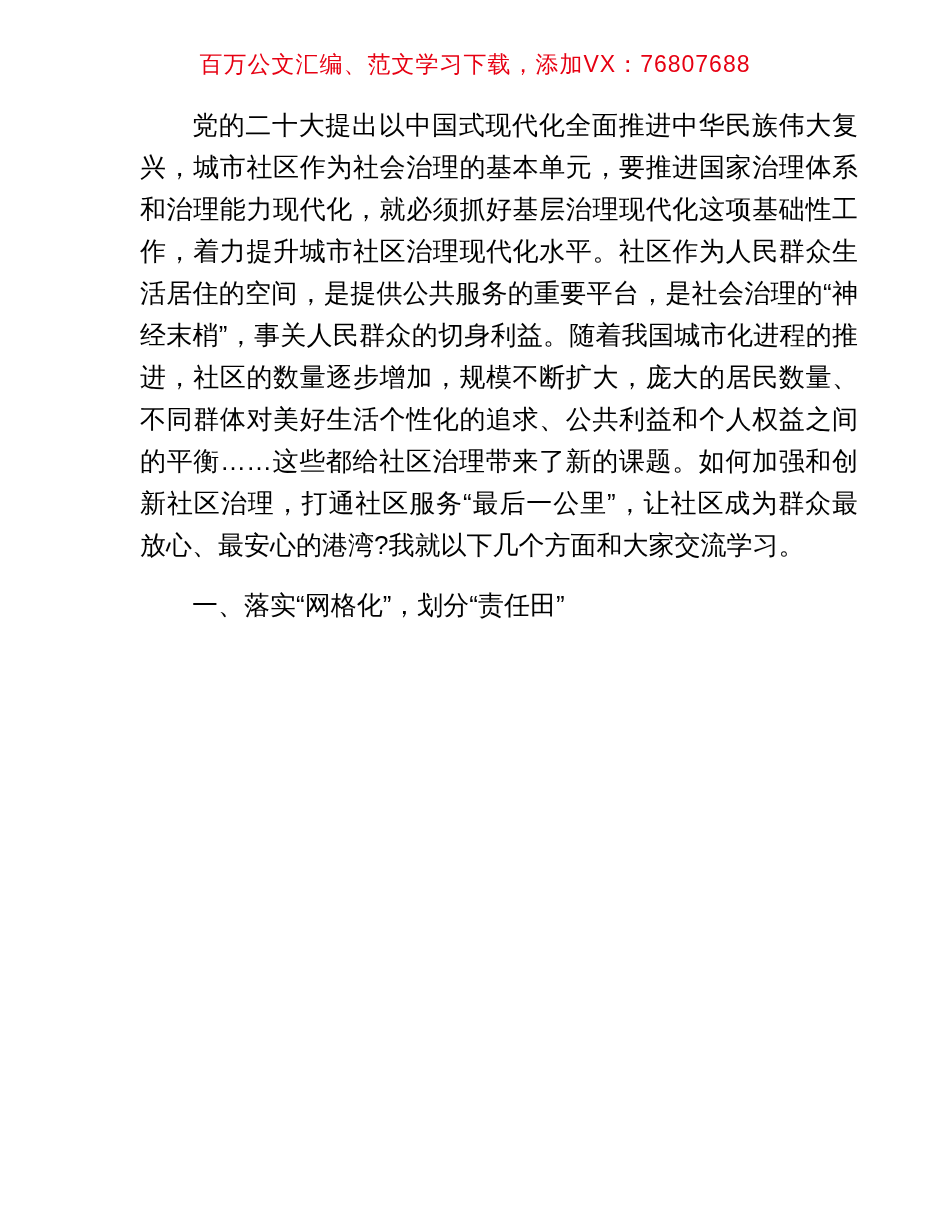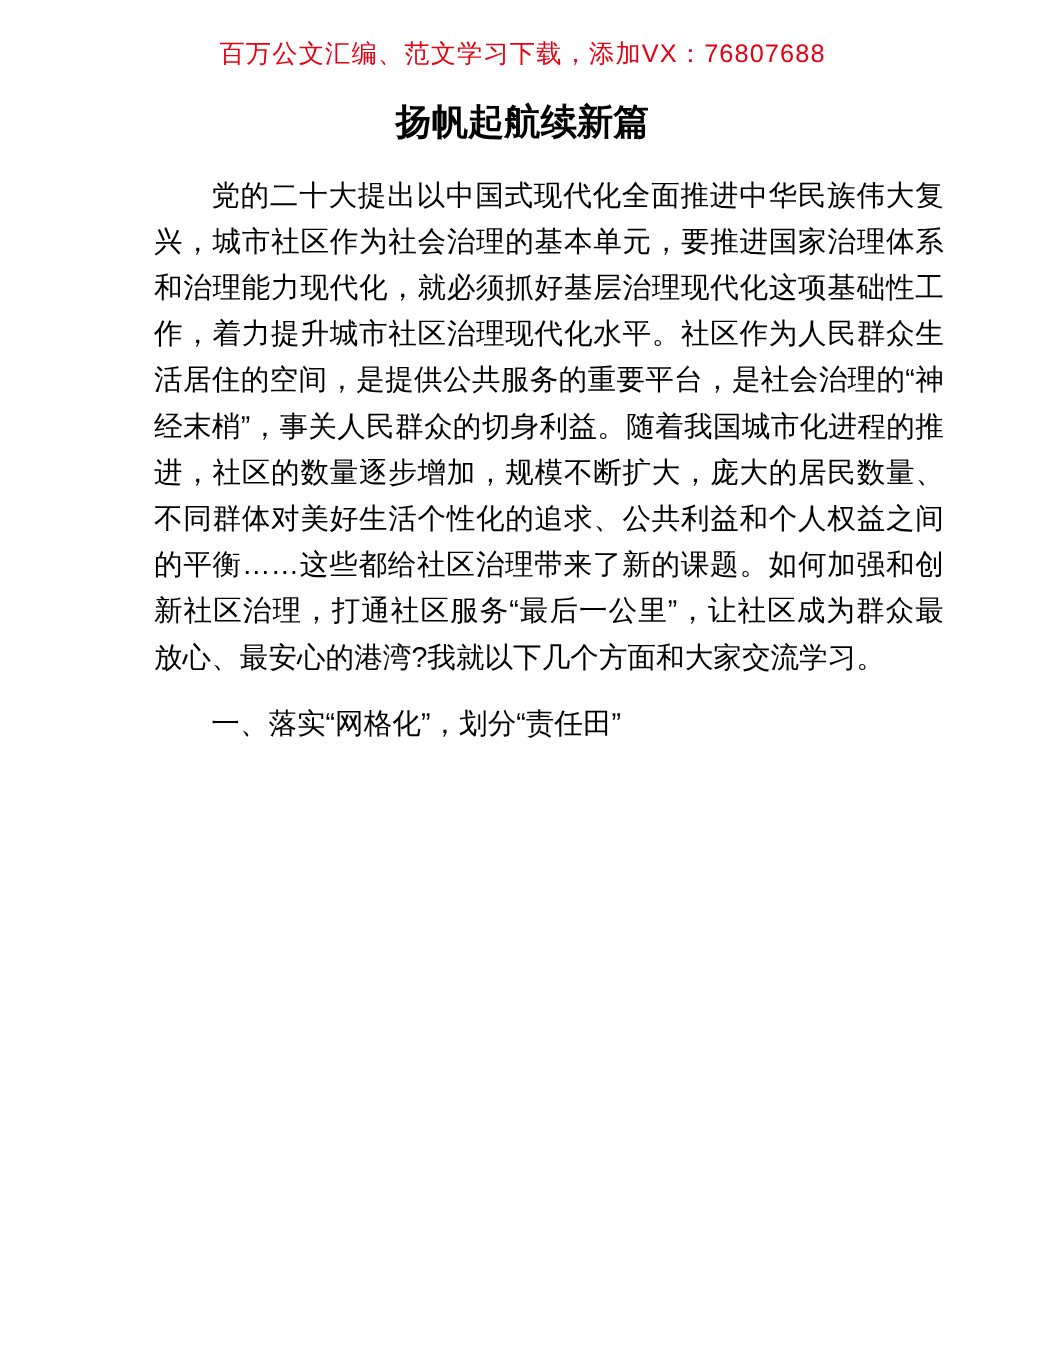--- a/index.html
+++ b/index.html
@@ -11,21 +11,21 @@
     position: relative;
     width: 950px;
     height: 1230px;
     margin: 0 auto;
     background: #ffffff;
     overflow: hidden;
     font-family: "Liberation Sans", sans-serif;
     color: #000000;
   }
   .notice {
-    padding-top: 34px;
+    padding-top: 50px;
     text-align: center;
     font-size: 23px;
     line-height: 28px;
     color: #e60012;
     letter-spacing: 1px;
   }
   .doc-title {
     margin: 26px 90px 0 90px;
     text-align: center;
     font-size: 33px;
@@ -54,21 +54,20 @@
   }
 </style>
 </head>
 <body>
 
 <div class="page">
 
   <div class="notice">百万公文汇编、范文学习下载，添加VX：76807688</div>
 
   <h1 class="doc-title">
-    <div>扬帆起航续新篇</div>
   </h1>
 
   <div class="content">
 
     <p class="para">党的二十大提出以中国式现代化全面推进中华民族伟大复兴，城市社区作为社会治理的基本单元，要推进国家治理体系和治理能力现代化，就必须抓好基层治理现代化这项基础性工作，着力提升城市社区治理现代化水平。社区作为人民群众生活居住的空间，是提供公共服务的重要平台，是社会治理的“神经末梢”，事关人民群众的切身利益。随着我国城市化进程的推进，社区的数量逐步增加，规模不断扩大，庞大的居民数量、不同群体对美好生活个性化的追求、公共利益和个人权益之间的平衡……这些都给社区治理带来了新的课题。如何加强和创新社区治理，打通社区服务“最后一公里”，让社区成为群众最放心、最安心的港湾?我就以下几个方面和大家交流学习。</p>
 
     <h2 class="section-heading">一、落实“网格化”，划分“责任田”</h2>
 
 
   </div>

